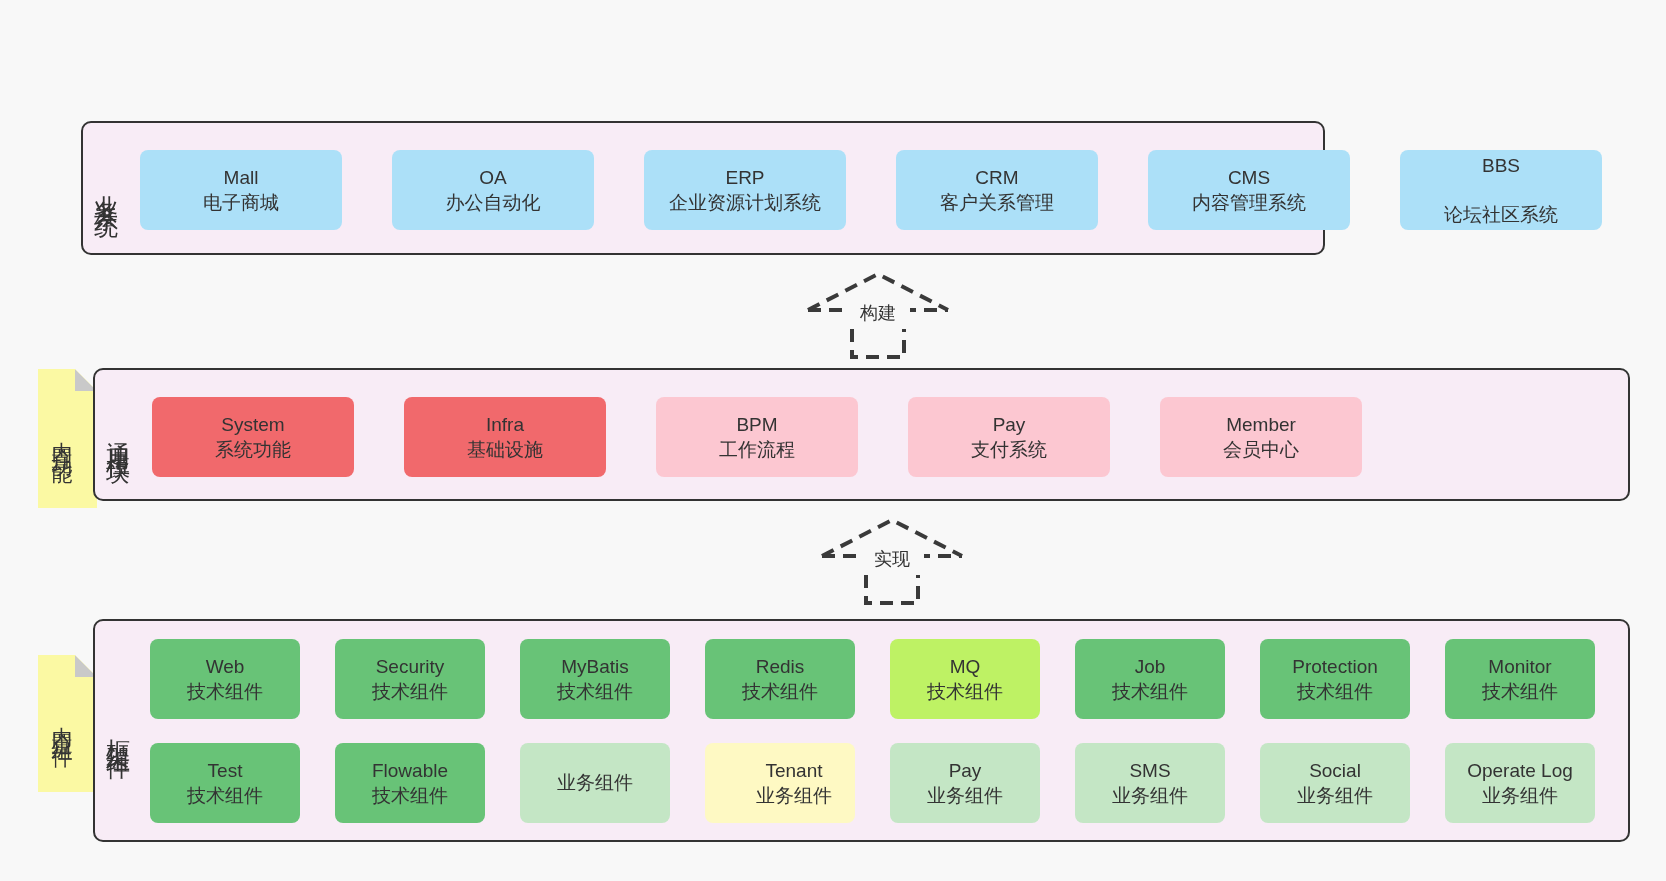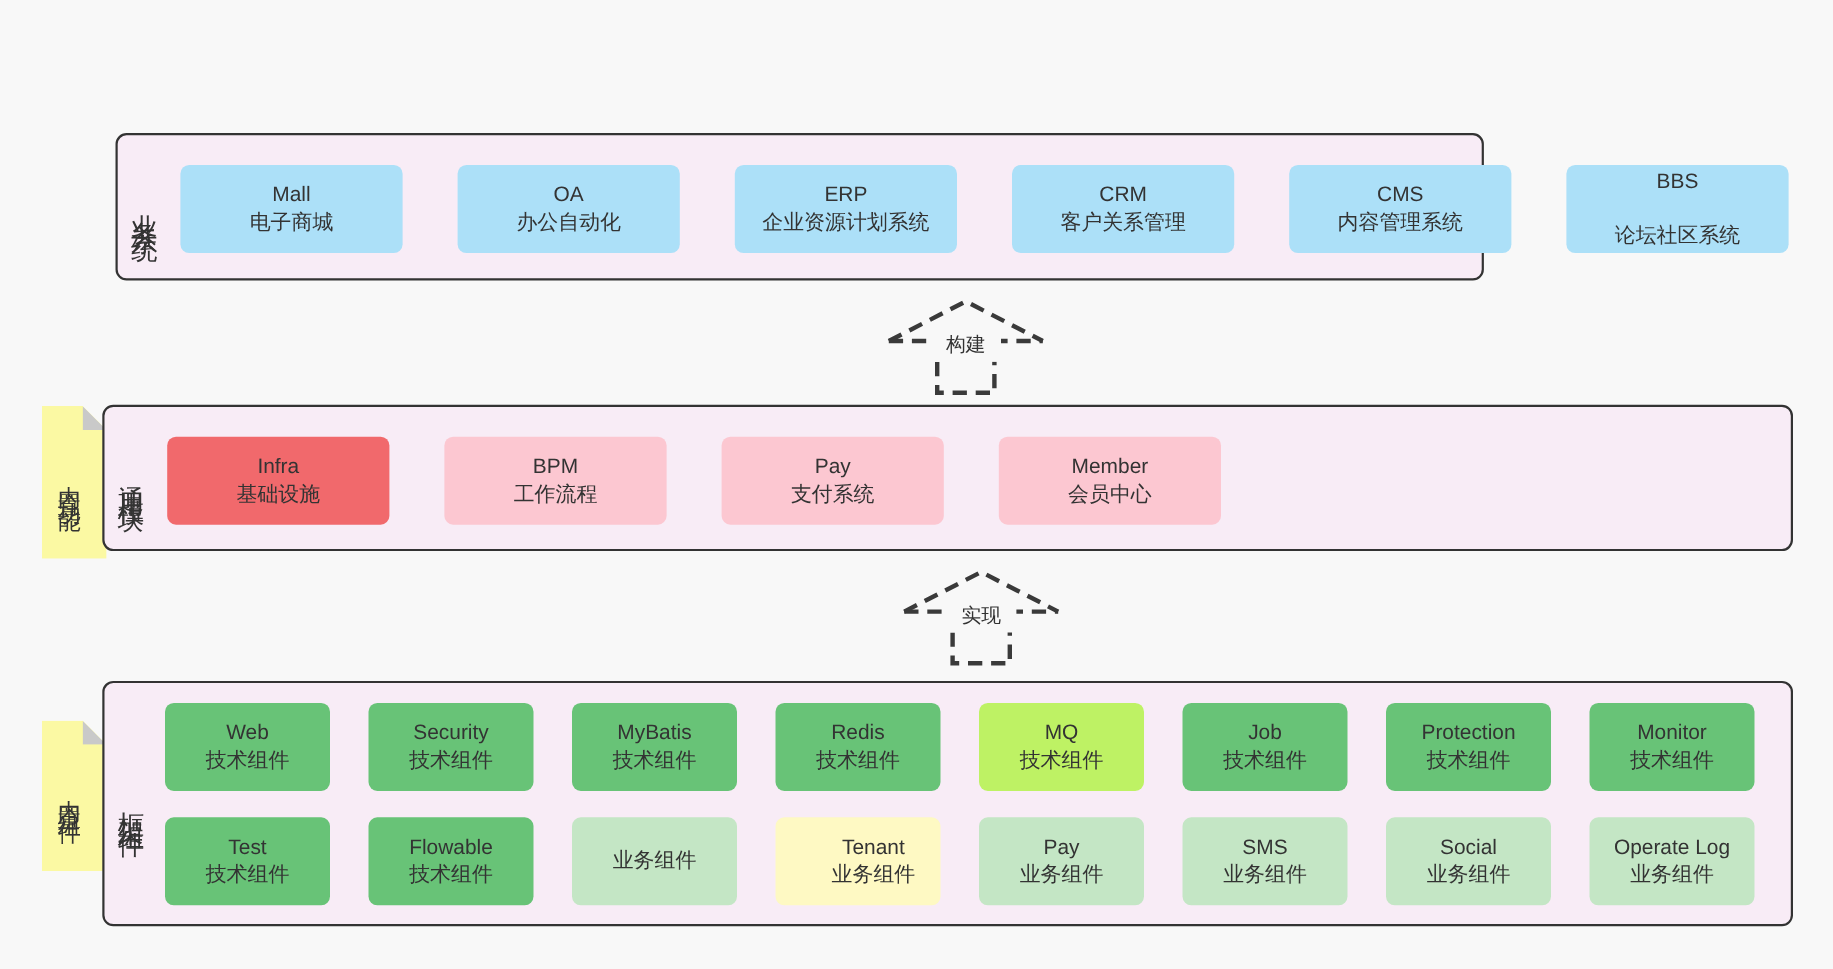--- a/index.html
+++ b/index.html
@@ -42,21 +42,21 @@
 
   <div class="note" style="left:38px;top:369px;width:59px;height:139px">
     <div class="fold"></div>
     <div class="ntext">内置功能</div>
   </div>
   <div class="note" style="left:38px;top:655px;width:59px;height:137px">
     <div class="fold"></div>
     <div class="ntext">内置组件</div>
   </div>
 
-  <div class="panel" style="left:105px;top:121px;width:1244px;height:134px">
+  <div class="panel" style="left:81px;top:121px;width:1244px;height:134px">
     <div class="vlabel">业务系统</div>
     <div class="row r6" style="left:57px;top:27px">
       <div class="box b6" style="background: rgb(172, 224, 248);">
         <span>Mall</span>
         <span>电子商城</span>
       </div>
       <div class="box b6" style="background: rgb(172, 224, 248);">
         <span>OA</span>
         <span>办公自动化</span>
       </div>
@@ -82,20 +82,24 @@
   <svg class="arrow" style="left:800px;top:266px" width="156" height="96" viewBox="0 0 156 96">
     <path d="M8 44 L78 8 L148 44"></path>
     <path d="M8 44 H52 V91 H104 V44 H148"></path>
     <rect x="46" y="31" width="64" height="32" fill="#f8f8f8"></rect>
     <text x="78" y="53" text-anchor="middle">构建</text>
   </svg>
 
   <div class="panel" style="left:93px;top:368px;width:1537px;height:133px">
     <div class="vlabel">通用模块</div>
     <div class="row r6" style="left:57px;top:27px">
+      <div class="box b6" style="background: rgb(241, 105, 108);">
+        <span>System</span>
+        <span>系统功能</span>
+      </div>
       <div class="box b6" style="background: rgb(241, 105, 108);">
         <span>Infra</span>
         <span>基础设施</span>
       </div>
       <div class="box b6" style="background: rgb(252, 199, 209);">
         <span>BPM</span>
         <span>工作流程</span>
       </div>
       <div class="box b6" style="background: rgb(252, 199, 209);">
         <span>Pay</span>

